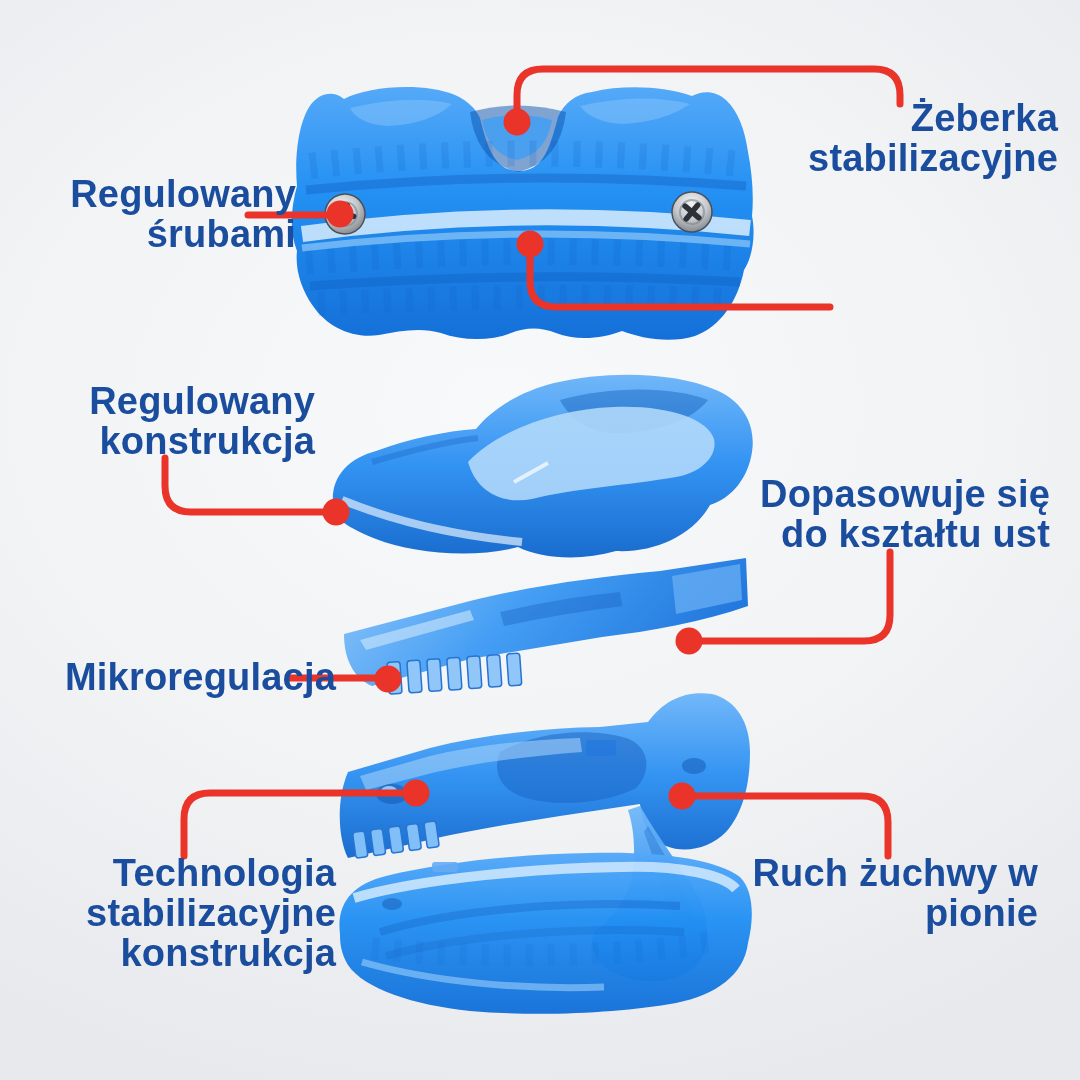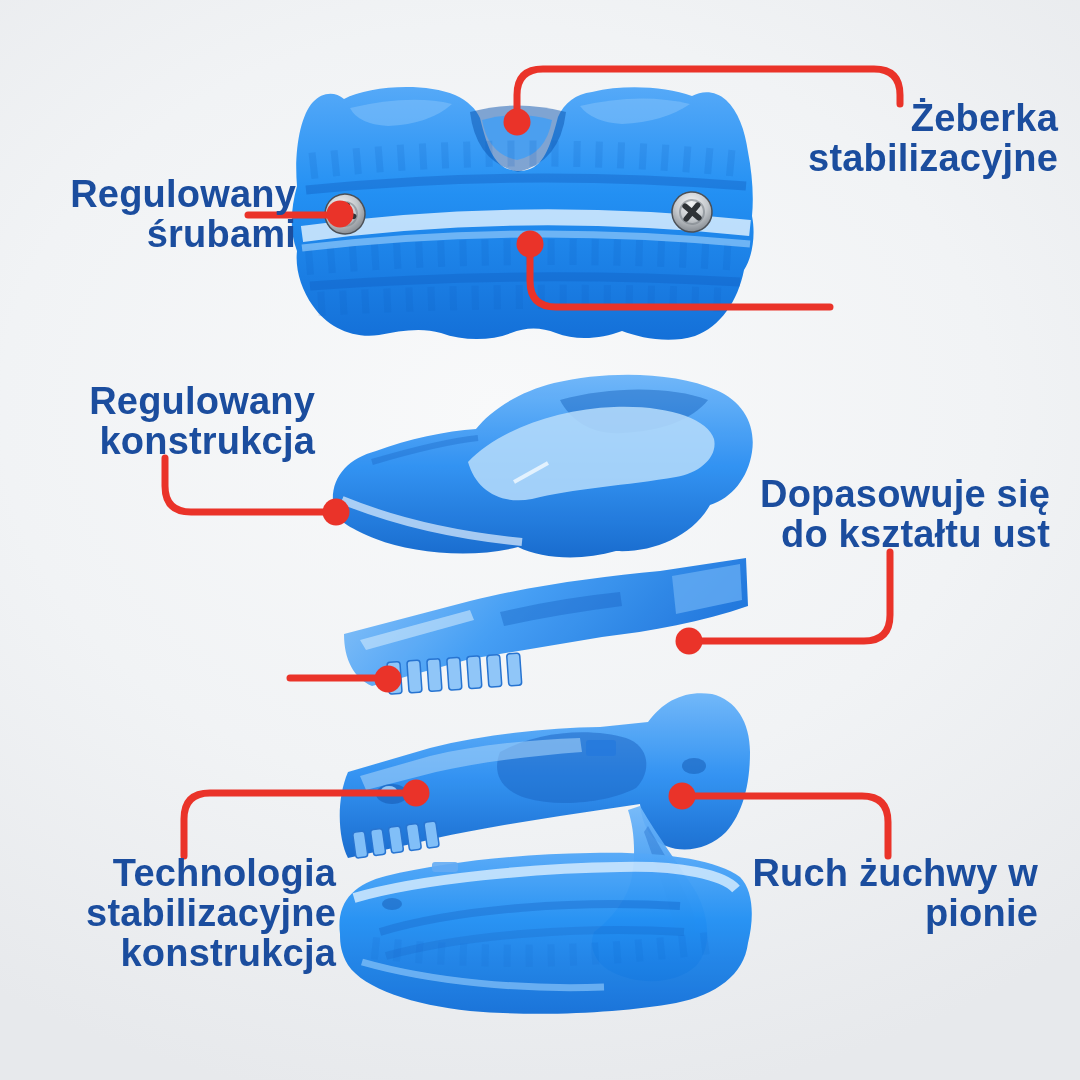--- a/index.html
+++ b/index.html
@@ -231,20 +231,23 @@
   <div class="label" style="top:381px;left:15px;width:300px">
     <div>Regulowany</div>
     <div>konstrukcja</div>
   </div>
 
   <div class="label" style="top:474px;left:750px;width:300px">
     <div>Dopasowuje się</div>
     <div>do kształtu ust</div>
   </div>
 
+  <div class="label" style="top:657px;left:36px;width:300px">
+    <div>Mikroregulacja</div>
+  </div>
 
   <div class="label" style="top:853px;left:36px;width:300px">
     <div>Technologia</div>
     <div>stabilizacyjne</div>
     <div>konstrukcja</div>
   </div>
 
   <div class="label" style="top:853px;left:738px;width:300px">
     <div>Ruch żuchwy w</div>
     <div>pionie</div>

